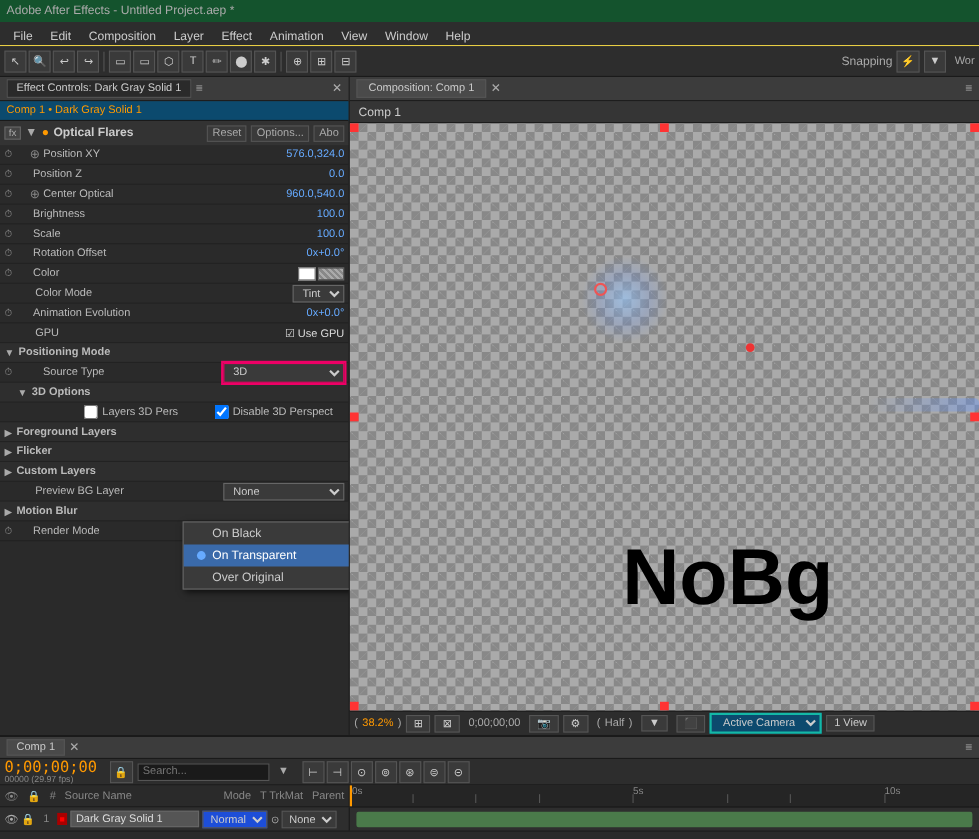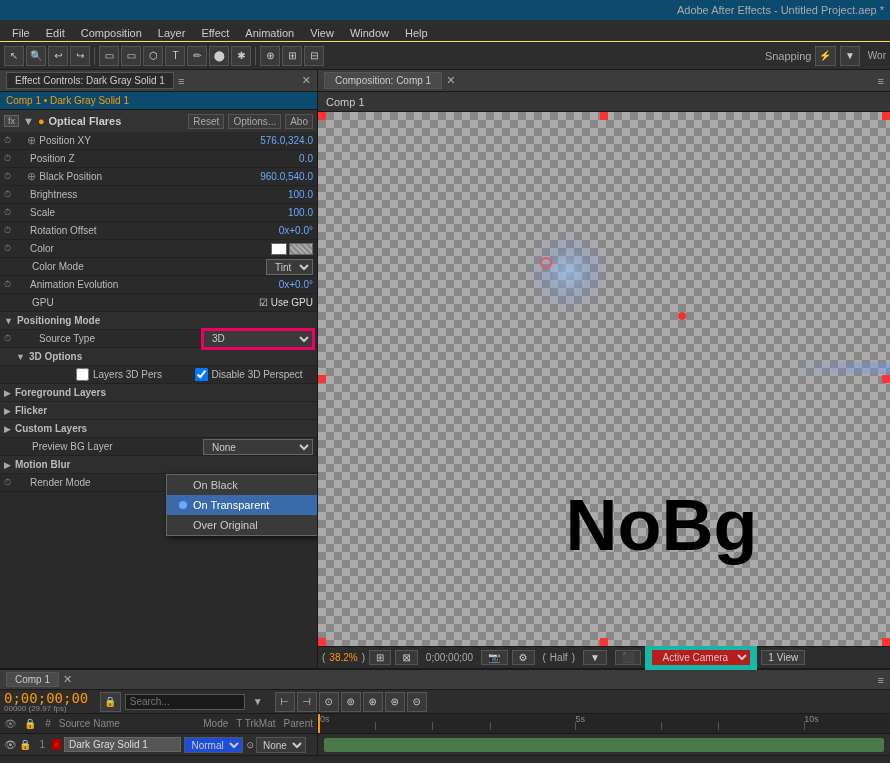--- a/index.html
+++ b/index.html
@@ -1,19 +1,19 @@
 <!DOCTYPE html>
 <html><head>
   <meta charset="utf-8">
   <style>
     * { margin: 0; padding: 0; box-sizing: border-box; }
     body { width: 890px; height: 763px; background: #3a3a3a; font-family: Arial, sans-serif; font-size: 11px; color: #ccc; overflow: hidden; }
 
     
-    .title-bar { background: #0c4a6e; height: 20px; display: flex; align-items: center; padding: 0 6px; color: #aaa; font-size: 11px; justify-content: flex-end; }
+    .title-bar { background: #14532d; height: 20px; display: flex; align-items: center; padding: 0 6px; color: #aaa; font-size: 11px; }
 
     
     .menu-bar { background: #2d2d2d; height: 22px; display: flex; align-items: flex-end; padding: 0 4px; border-bottom: 1px solid #fde047; }
     .menu-item { padding: 2px 8px; color: #ccc; cursor: pointer; font-size: 11px; }
 
     
     .toolbar { background: #2d2d2d; height: 28px; display: flex; align-items: center; padding: 0 4px; border-bottom: 1px solid #1a1a1a; gap: 2px; }
     .toolbar-btn { background: #3a3a3a; border: 1px solid #555; height: 20px; min-width: 20px; display: flex; align-items: center; justify-content: center; cursor: pointer; color: #ccc; font-size: 10px; padding: 0 3px; }
     .toolbar-sep { width: 1px; background: #555; height: 18px; margin: 0 2px; }
     .snapping-area { display: flex; align-items: center; margin-left: auto; gap: 4px; }
@@ -206,21 +206,21 @@
       <div class="prop-row">
         <span class="stopwatch">⏱</span>
         <span class="prop-indent" style="margin-right:3px;"></span>
         <span class="prop-label">Position Z</span>
         <span class="prop-value blue">0.0</span>
       </div>
 
       <div class="prop-row">
         <span class="stopwatch">⏱</span>
         <span class="prop-indent" style="color:#888;margin-right:3px;">⊕</span>
-        <span class="prop-label">Black Position</span>
+        <span class="prop-label">Center Optical</span>
         <span class="prop-value blue">960.0,540.0</span>
       </div>
 
       <div class="prop-row">
         <span class="stopwatch">⏱</span>
         <span class="prop-indent" style="margin-right:3px;"></span>
         <span class="prop-label">Brightness</span>
         <span class="prop-value blue">100.0</span>
       </div>
 
@@ -394,21 +394,21 @@
       <div class="comp-toolbar-btn">⊞</div>
       <div class="comp-toolbar-btn">⊠</div>
       <span style="color:#aaa;margin:0 4px;">0;00;00;00</span>
       <div class="comp-toolbar-btn">📷</div>
       <div class="comp-toolbar-btn">⚙</div>
       <span style="color:#aaa;margin-left:4px;">(</span>
       <span style="color:#aaa;">Half</span>
       <span style="color:#aaa;">)</span>
       <div class="comp-toolbar-btn" style="margin-left:4px;">▼</div>
       <div class="comp-toolbar-btn" style="margin-left:4px;">⬛</div>
-      <select class="comp-toolbar-btn" style="background:#b91c1c;border:7px solid #14b8a6;color:#ccc;font-size:10px;text-align:center;">
+      <select class="comp-toolbar-btn" style="background:#0c4a6e;border:2px solid #14b8a6;color:#ccc;font-size:10px;">
         <option>Active Camera</option>
       </select>
       <div class="comp-toolbar-btn">1 View</div>
     </div>
   </div>
 </div>
 
 <div class="bottom-panel">
   <div class="timeline-header">
     <div class="timeline-tab">

